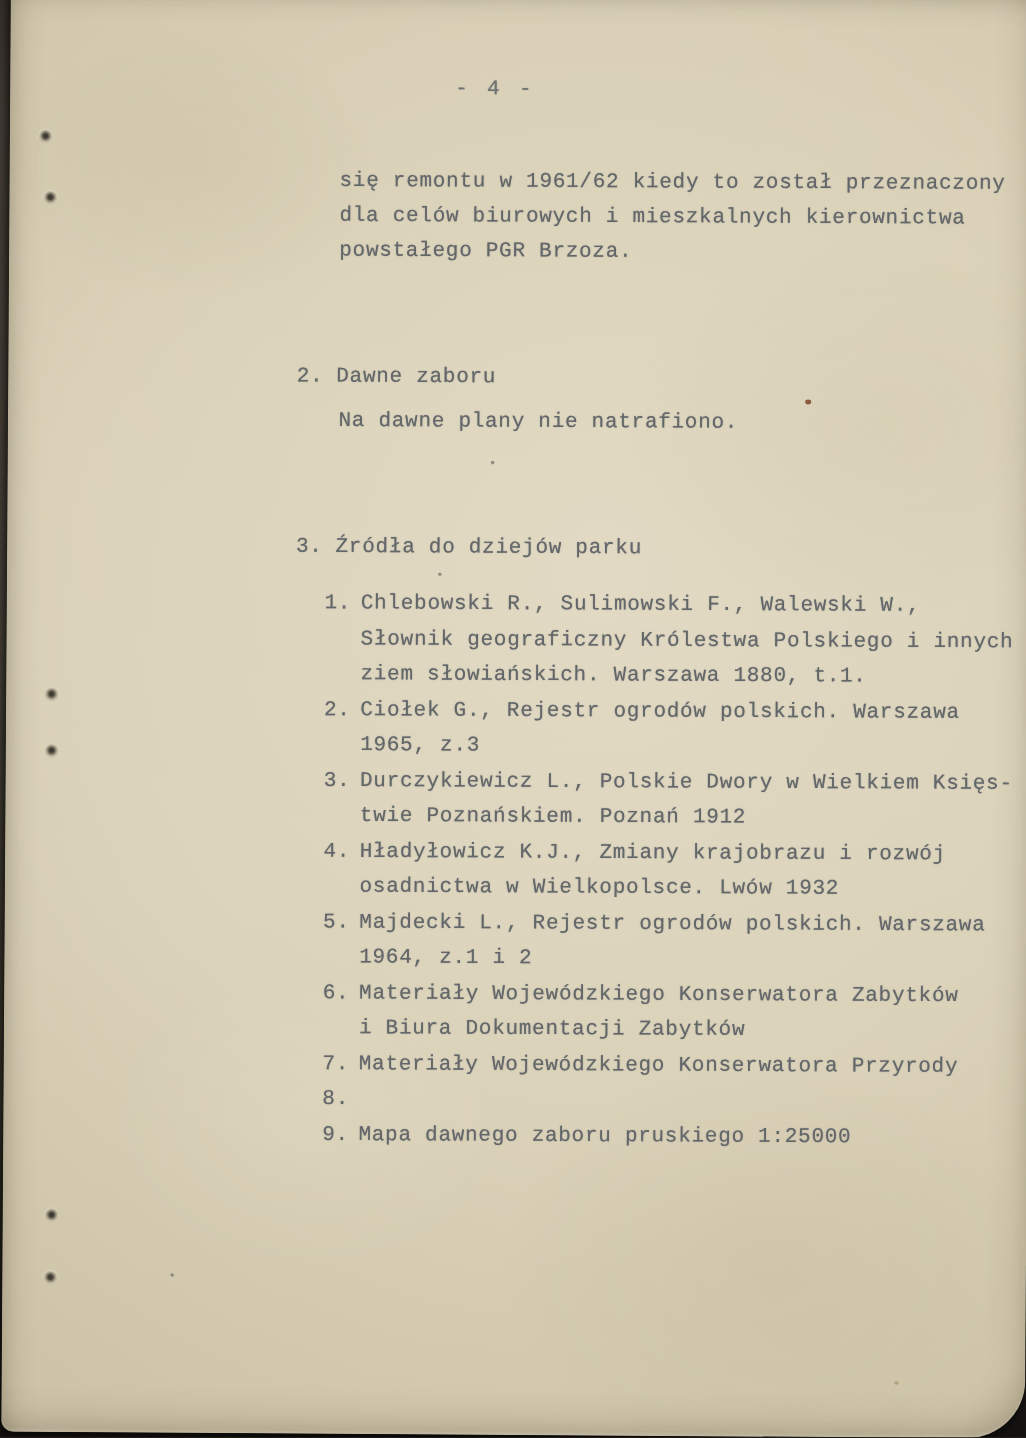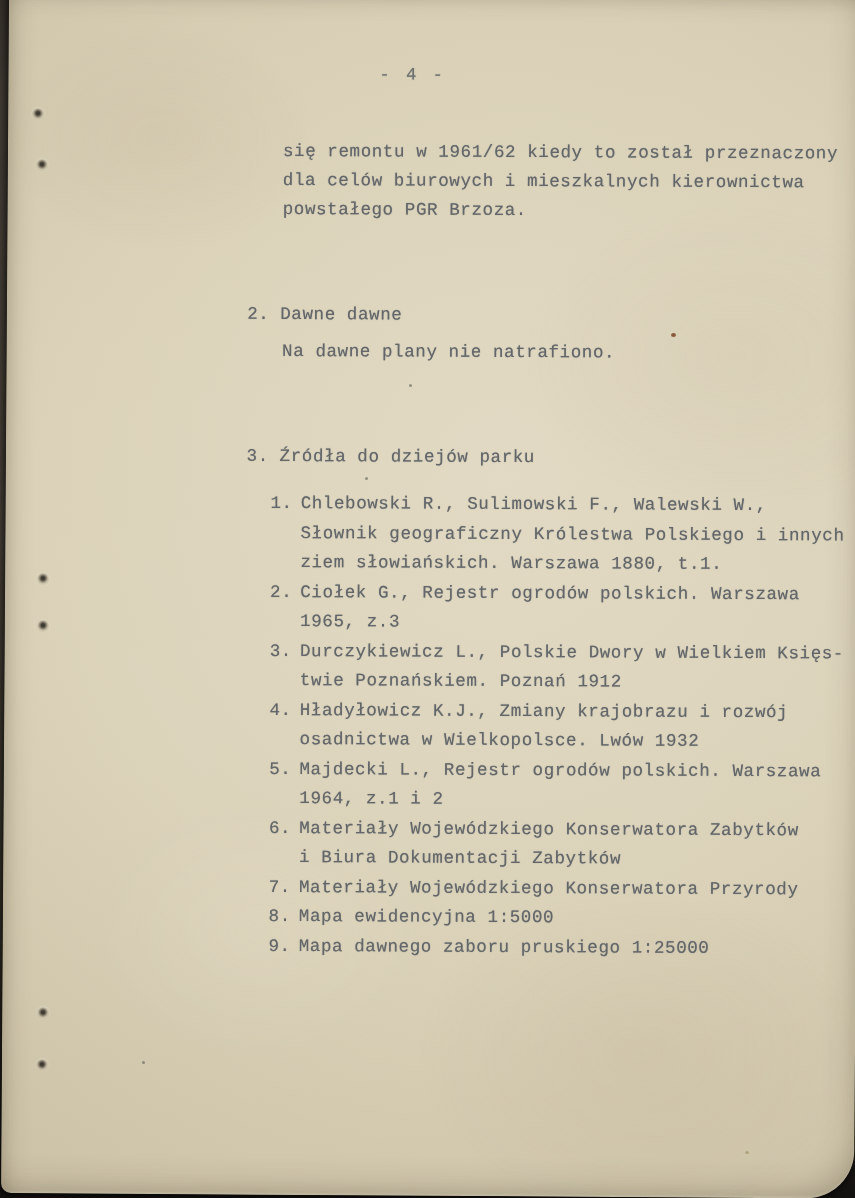--- a/index.html
+++ b/index.html
@@ -106,21 +106,21 @@
   <div class="text-layer">
 
     <div class="txt pagenum" style="left:379px; top:60px">- 4 -</div>
 
     <div class="txt" style="left:283px; top:137px; width:575px">się remontu w 1961/62 kiedy to został przeznaczony
 dla celów biurowych i mieszkalnych kierownictwa
 powstałego PGR Brzoza.</div>
 
     <div class="txt heading-row" style="left:248px; top:300px">
       <span class="num">2.</span>
-      <span>Dawne dawne</span>
+      <span>Dawne zaboru</span>
     </div>
 
     <div class="txt" style="left:283px; top:337px">Na dawne plany nie natrafiono.</div>
 
     <div class="txt heading-row" style="left:248px; top:442px">
       <span class="num">3.</span>
       <span>Źródła do dziejów parku</span>
     </div>
 
     <div class="biblist">
@@ -154,21 +154,20 @@
         <span class="num">6.</span>
         <div class="btext">Materiały Wojewódzkiego Konserwatora Zabytków
 i Biura Dokumentacji Zabytków</div>
       </div>
       <div class="bibrow">
         <span class="num">7.</span>
         <div class="btext">Materiały Wojewódzkiego Konserwatora Przyrody</div>
       </div>
       <div class="bibrow">
         <span class="num">8.</span>
-        <div class="btext">Mapa ewidencyjna 1:5000</div>
       </div>
       <div class="bibrow">
         <span class="num">9.</span>
         <div class="btext">Mapa dawnego zaboru pruskiego 1:25000</div>
       </div>
     </div>
 
   </div>
 </div>
 

